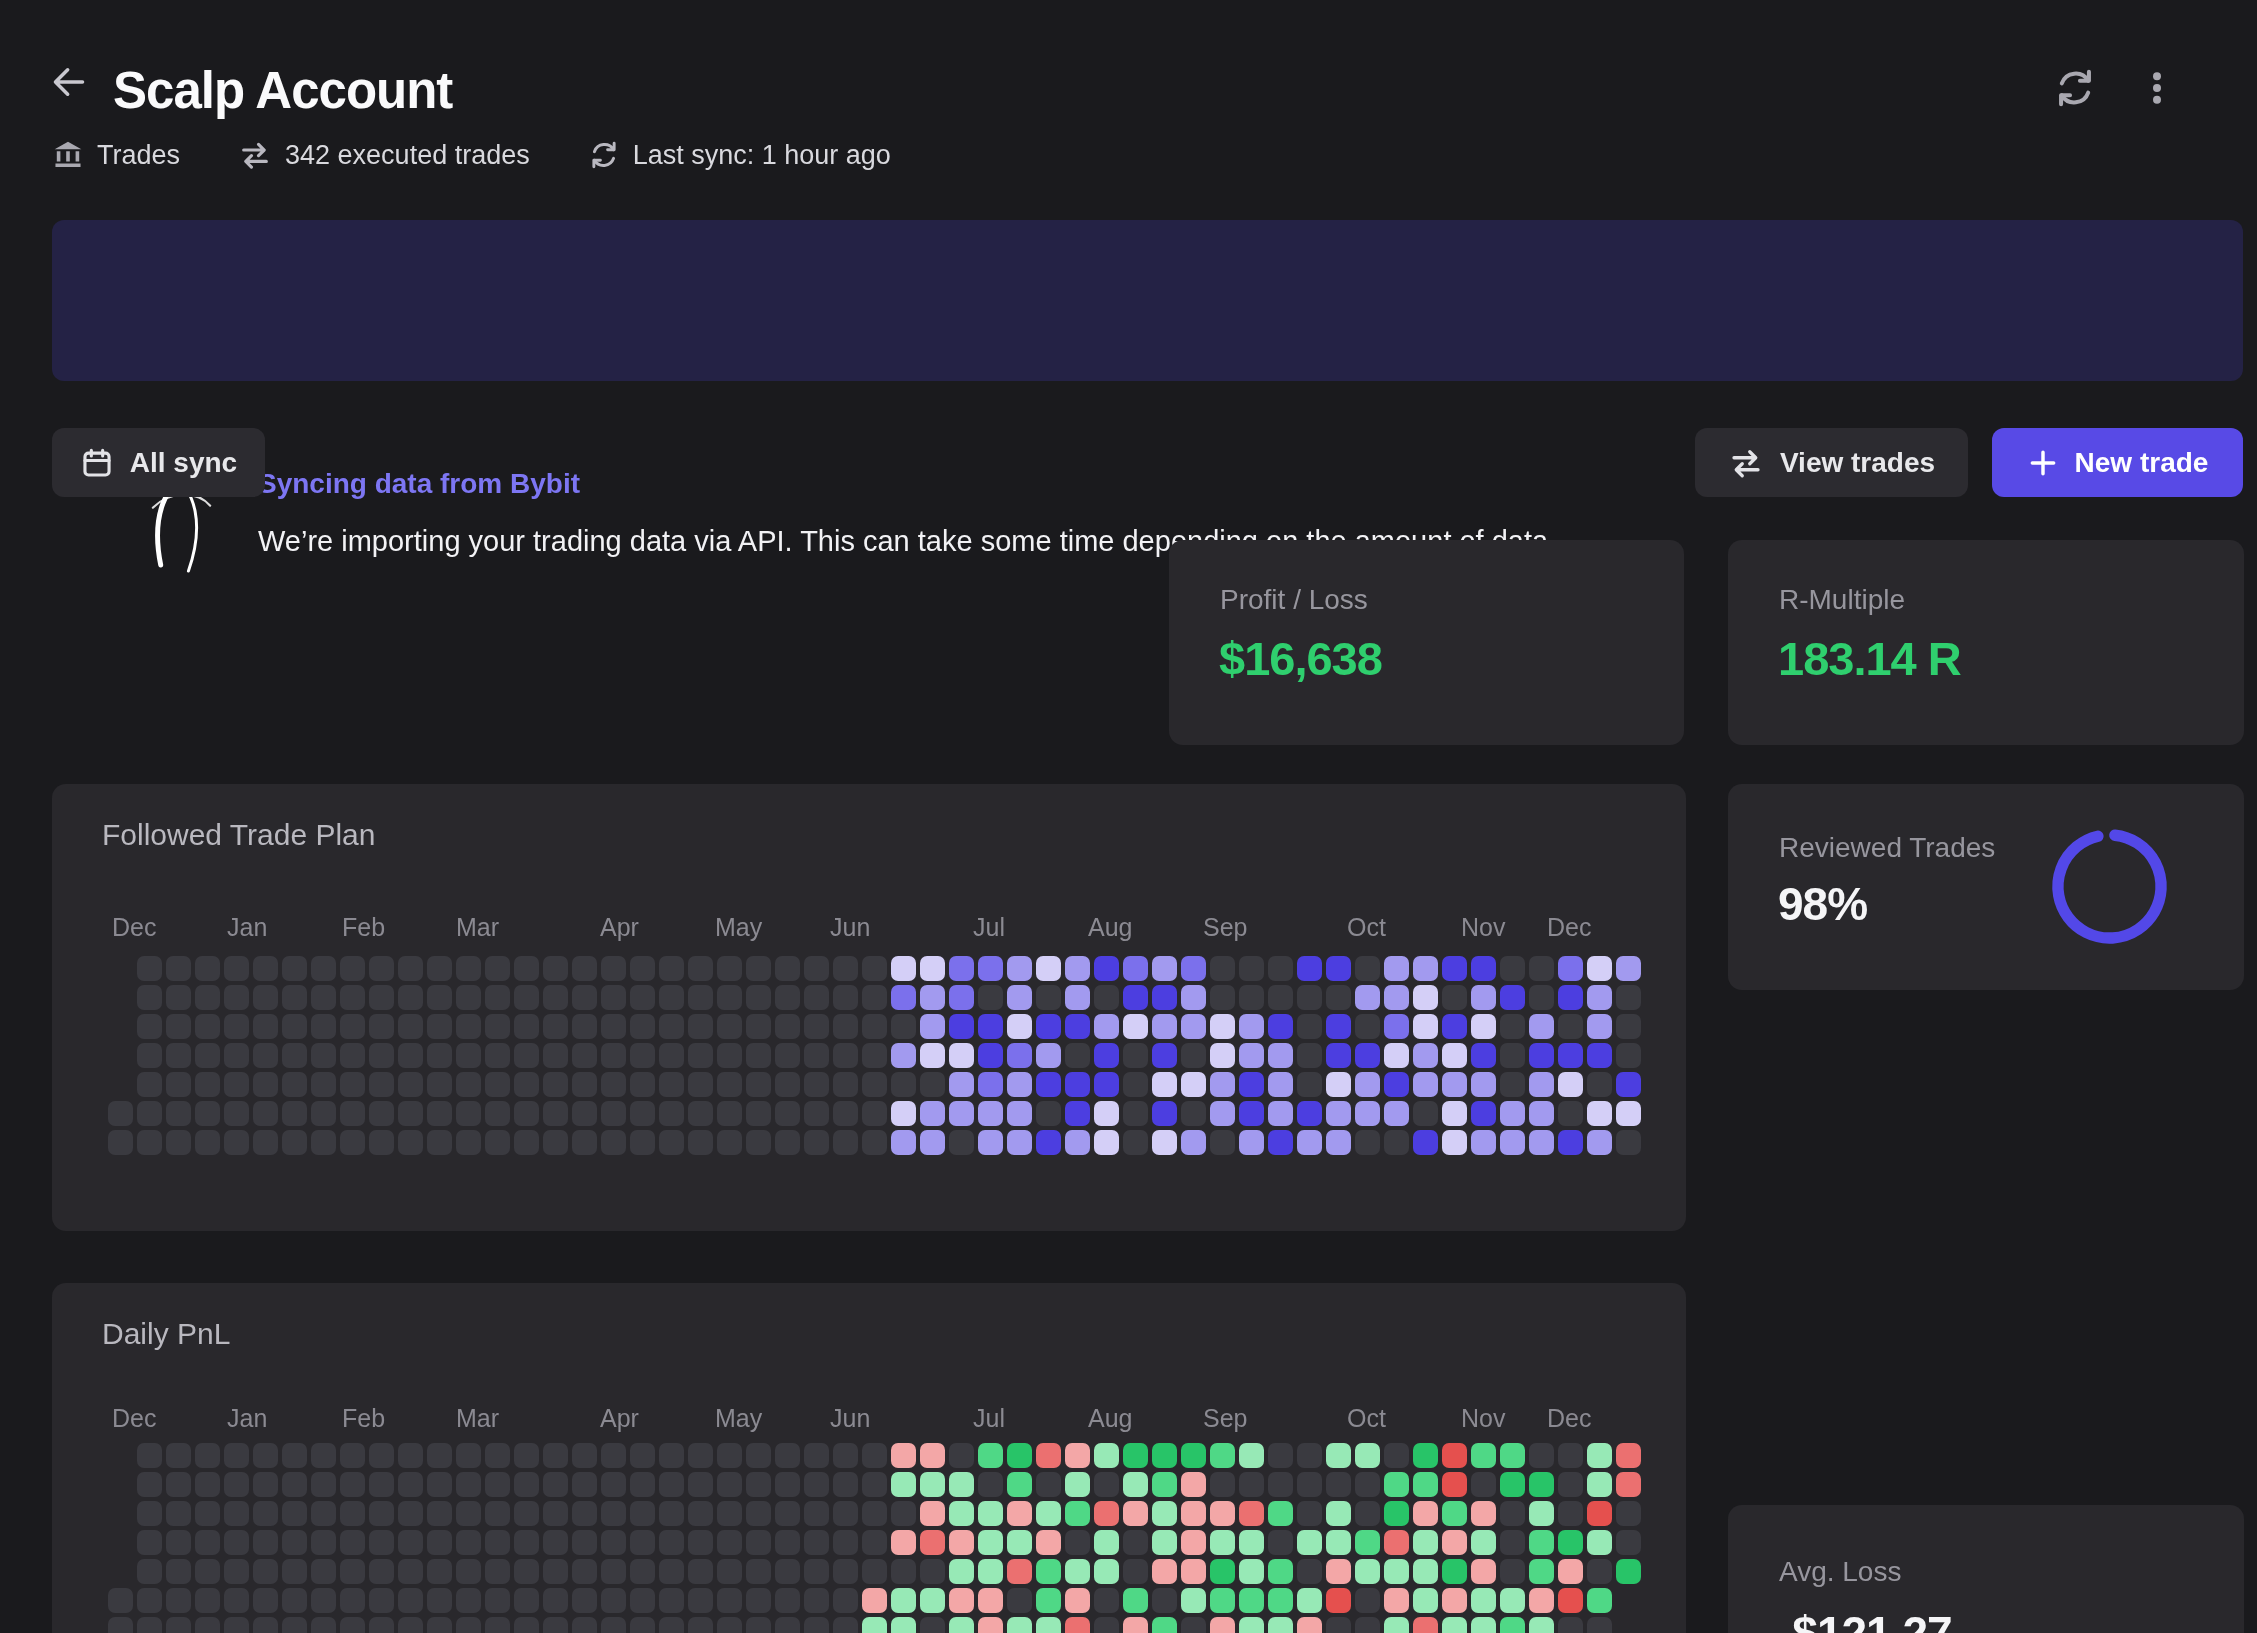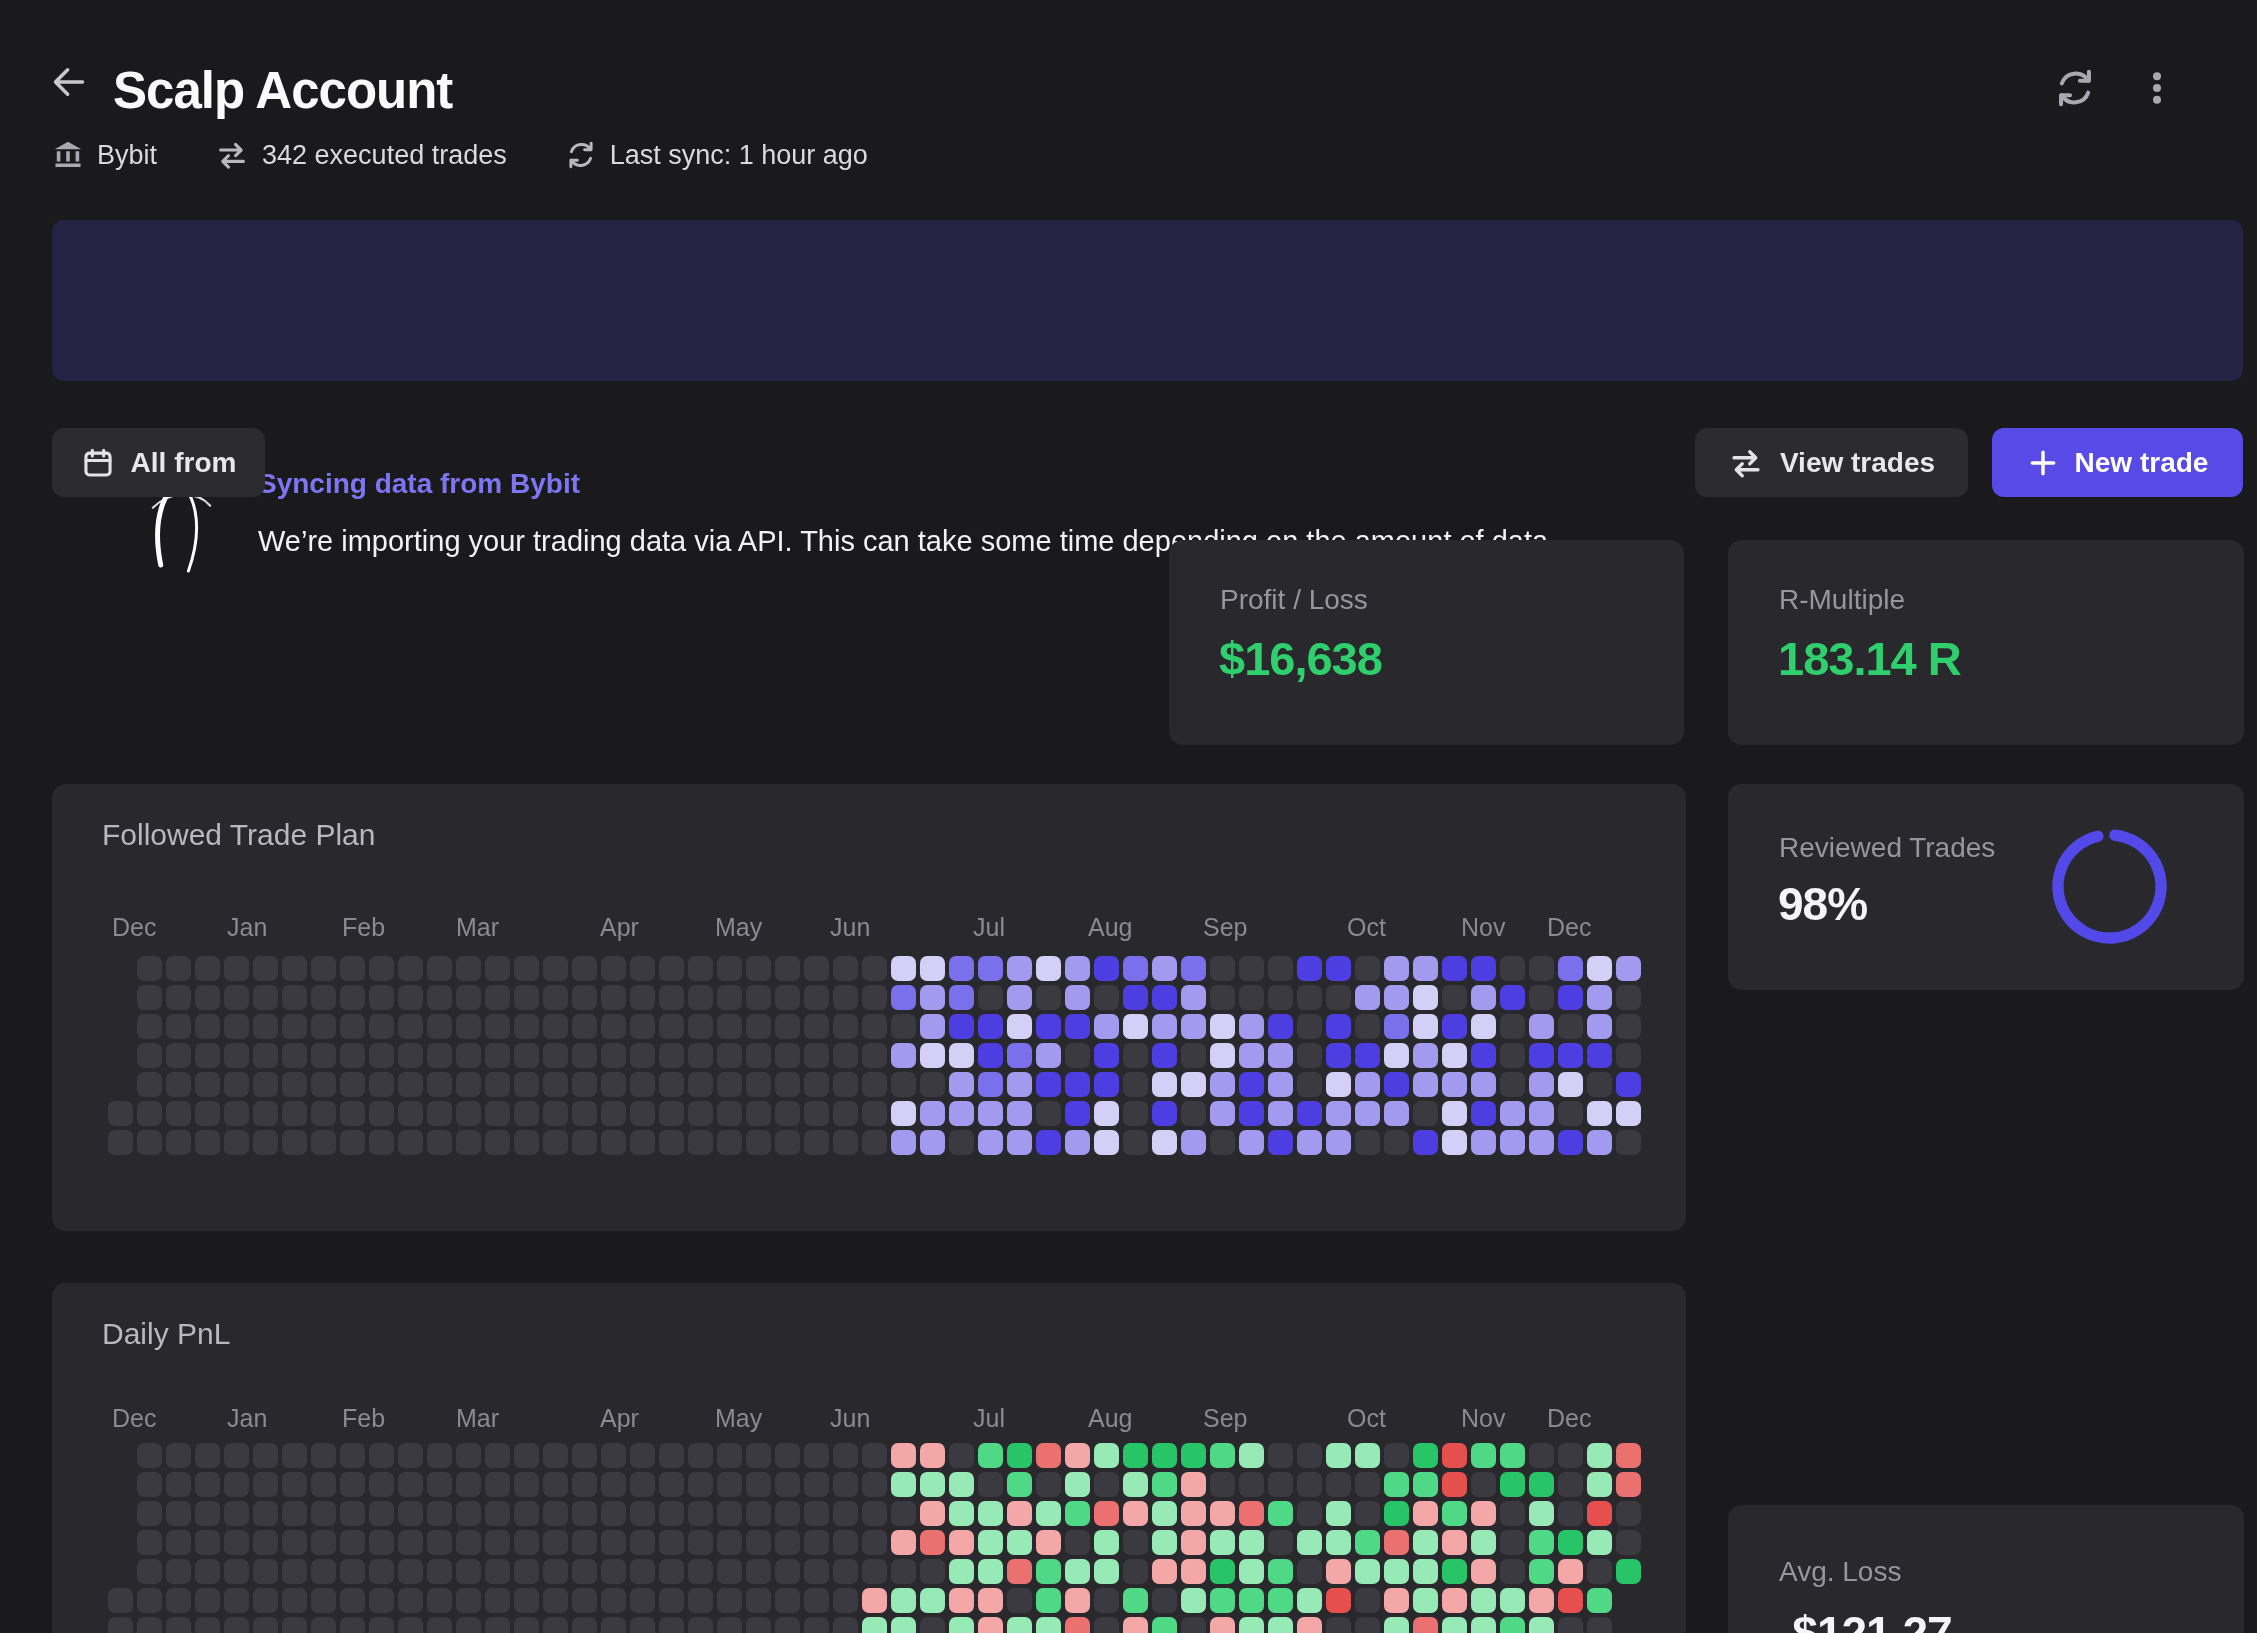--- a/index.html
+++ b/index.html
@@ -74,21 +74,21 @@
       <path d="M27 17 H8 M16 8 l-9 9 9 9"></path>
     </svg>
   </div>
   <div class="page-title">Scalp Account</div>
 
   <div class="meta-row">
     <div class="meta-item">
       <svg width="32" height="32" viewBox="0 0 24 24" fill="#a9a8b0">
         <path d="M12 2 L22 7.6 H2 Z M3.6 9.2h2.7v7.6H3.6z M10.65 9.2h2.7v7.6h-2.7z M17.7 9.2h2.7v7.6h-2.7z M2.6 18.4h18.8V21H2.6z"></path>
       </svg>
-      <span>Bybit</span>
+      <span>Trades</span>
     </div>
     <div class="meta-gap"></div>
     <div class="meta-item">
       <svg class="stroke-ic" width="34" height="34" viewBox="0 0 24 24">
         <path d="M4 8.5 h14 M14.5 4.5 l4 4 -4 4 M20 16.5 H6 M9.5 12.5 l-4 4 4 4"></path>
       </svg>
       <span>342 executed trades</span>
     </div>
     <div class="meta-gap"></div>
     <div class="meta-item">
@@ -124,21 +124,21 @@
     </svg>
     <div class="banner-title">Syncing data from Bybit</div>
     <div class="banner-desc">We’re importing your trading data via API. This can take some time depending on the amount of data.</div>
   </div>
 
   <div class="btn btn-dark btn-alltime">
     <svg class="stroke-ic" width="34" height="34" viewBox="0 0 24 24" style="stroke:#e3e3e7">
       <rect x="3.5" y="5" width="17" height="15.5" rx="2.5"></rect>
       <path d="M8 3 v4 M16 3 v4 M3.5 10.2 h17"></path>
     </svg>
-    <span>All from</span>
+    <span>All sync</span>
   </div>
   <div class="btn btn-primary btn-newtrade">
     <svg class="stroke-ic" width="32" height="32" viewBox="0 0 24 24" style="stroke:#ffffff;stroke-width:2.6">
       <path d="M12 4 v16 M4 12 h16"></path>
     </svg>
     <span>New trade</span>
   </div>
   <div class="btn btn-dark btn-viewtrades">
     <svg class="stroke-ic" width="36" height="36" viewBox="0 0 24 24" style="stroke:#e3e3e7">
       <path d="M4 8.5 h14 M14.5 4.5 l4 4 -4 4 M20 16.5 H6 M9.5 12.5 l-4 4 4 4"></path>

